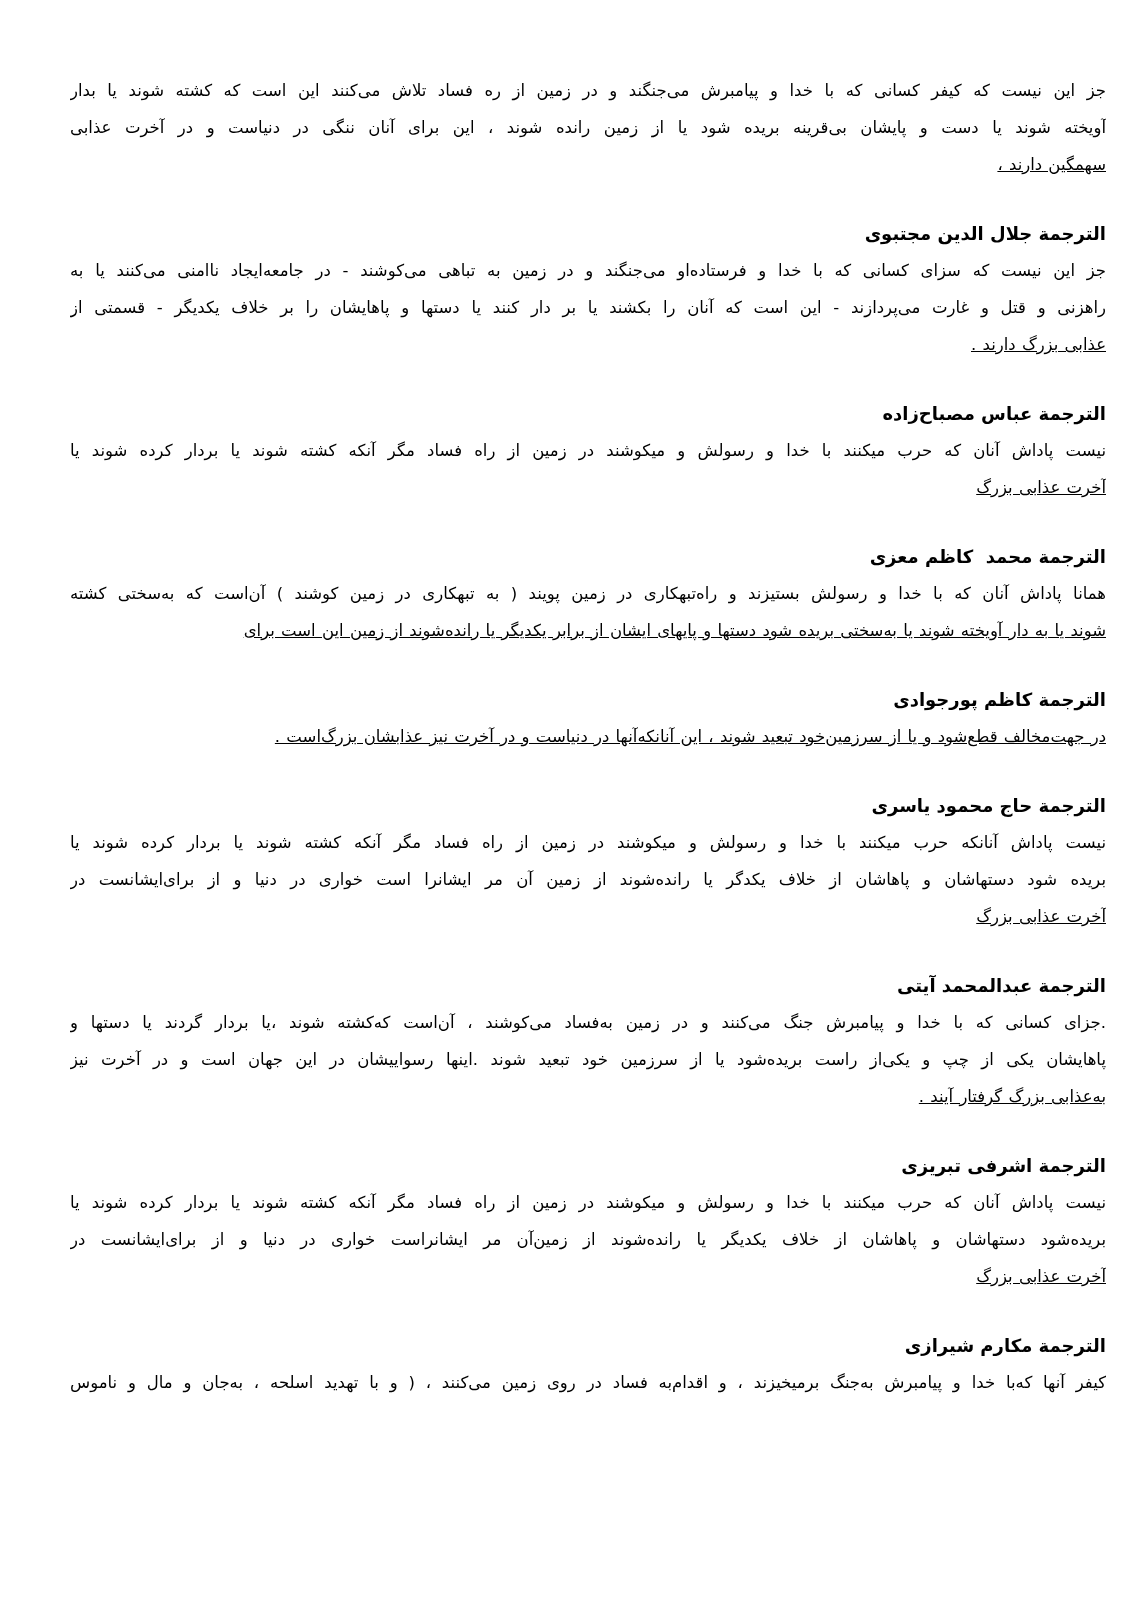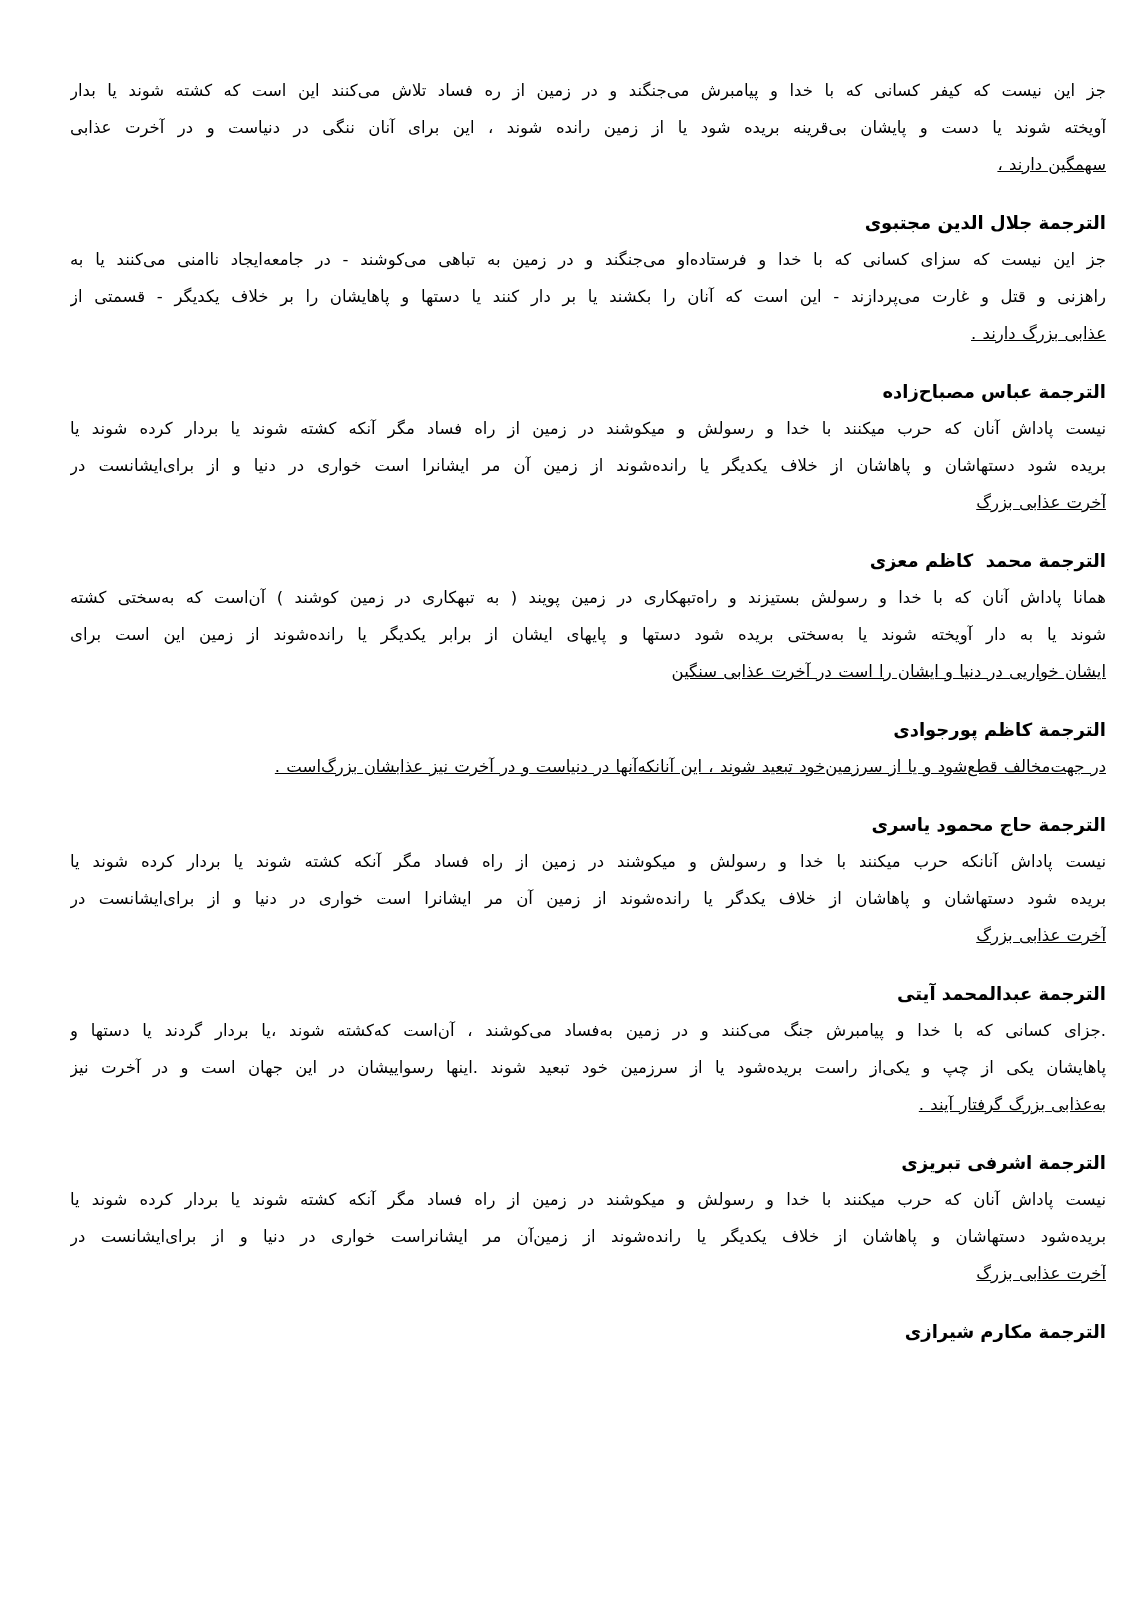--- a/index.html
+++ b/index.html
@@ -30,21 +30,21 @@
     word-spacing: 1px;
   }
   
   .para:not(.cutoff) .line:last-child {
     text-align-last: right;
     text-decoration: underline;
   }
   .heading {
     height: 37px;
     line-height: 37px;
-    margin-top: 21px;
+    margin-top: 32px;
     font-size: 18px;
     font-weight: bold;
     text-align: right;
     white-space: pre-wrap;
   }
 </style>
 </head>
 <body>
 
 <main class="page">
@@ -56,28 +56,26 @@
   <div id="sections">
       <div class="heading">الترجمة جلال الدین مجتبوی</div>
       <div class="para">
         <div class="line">جز این نیست که سزای کسانی که با خدا و فرستاده‌او می‌جنگند و در زمین به تباهی می‌کوشند - در جامعه‌ایجاد ناامنی می‌کنند یا به</div>
         <div class="line">راهزنی و قتل و غارت می‌پردازند - این است که آنان را بکشند یا بر دار کنند یا دستها و پاهایشان را بر خلاف یکدیگر - قسمتی از</div>
         <div class="line">عذابی بزرگ دارند .</div>
       </div>
       <div class="heading">الترجمة عباس مصباح‌زاده</div>
       <div class="para">
         <div class="line">نیست پاداش آنان که حرب میکنند با خدا و رسولش و میکوشند در زمین از راه فساد مگر آنکه کشته شوند یا بردار کرده شوند یا</div>
-        <div class="line">بریده شود دستهاشان و پاهاشان از خلاف یکدیگر یا رانده‌شوند از زمین آن مر ایشانرا است خواری در دنیا و از برای‌ایشانست در</div>
         <div class="line">آخرت عذابی بزرگ</div>
       </div>
       <div class="heading">الترجمة محمد  کاظم معزی</div>
       <div class="para">
         <div class="line">همانا پاداش آنان که با خدا و رسولش بستیزند و راه‌تبهکاری در زمین پویند ( به تبهکاری در زمین کوشند ) آن‌است که به‌سختی کشته</div>
         <div class="line">شوند یا به دار آویخته شوند یا به‌سختی بریده شود دستها و پایهای ایشان از برابر یکدیگر یا رانده‌شوند از زمین این است برای</div>
-        <div class="line">ایشان خواریی در دنیا و ایشان را است در آخرت عذابی سنگین</div>
       </div>
       <div class="heading">الترجمة کاظم پورجوادی</div>
       <div class="para">
         <div class="line">در جهت‌مخالف قطع‌شود و یا از سرزمین‌خود تبعید شوند ، این آنانکه‌آنها در دنیاست و در آخرت نیز عذابشان بزرگ‌است .</div>
       </div>
       <div class="heading">الترجمة حاج محمود یاسری</div>
       <div class="para">
         <div class="line">نیست پاداش آنانکه حرب میکنند با خدا و رسولش و میکوشند در زمین از راه فساد مگر آنکه کشته شوند یا بردار کرده شوند یا</div>
         <div class="line">بریده شود دستهاشان و پاهاشان از خلاف یکدگر یا رانده‌شوند از زمین آن مر ایشانرا است خواری در دنیا و از برای‌ایشانست در</div>
         <div class="line">آخرت عذابی بزرگ</div>
@@ -89,15 +87,16 @@
         <div class="line">به‌عذابی بزرگ گرفتار آیند .</div>
       </div>
       <div class="heading">الترجمة اشرفی تبریزی</div>
       <div class="para">
         <div class="line">نیست پاداش آنان که حرب میکنند با خدا و رسولش و میکوشند در زمین از راه فساد مگر آنکه کشته شوند یا بردار کرده شوند یا</div>
         <div class="line">بریده‌شود دستهاشان و پاهاشان از خلاف یکدیگر یا رانده‌شوند از زمین‌آن مر ایشانراست خواری در دنیا و از برای‌ایشانست در</div>
         <div class="line">آخرت عذابی بزرگ</div>
       </div>
       <div class="heading">الترجمة مکارم شیرازی</div>
       <div class="para cutoff">
+        <div class="line">کیفر آنها که‌با خدا و پیامبرش به‌جنگ برمیخیزند ، و اقدام‌به فساد در روی زمین می‌کنند ، ( و با تهدید اسلحه ، به‌جان و مال و ناموس</div>
       </div>
     </div>
 </main>
 
 </body></html>

